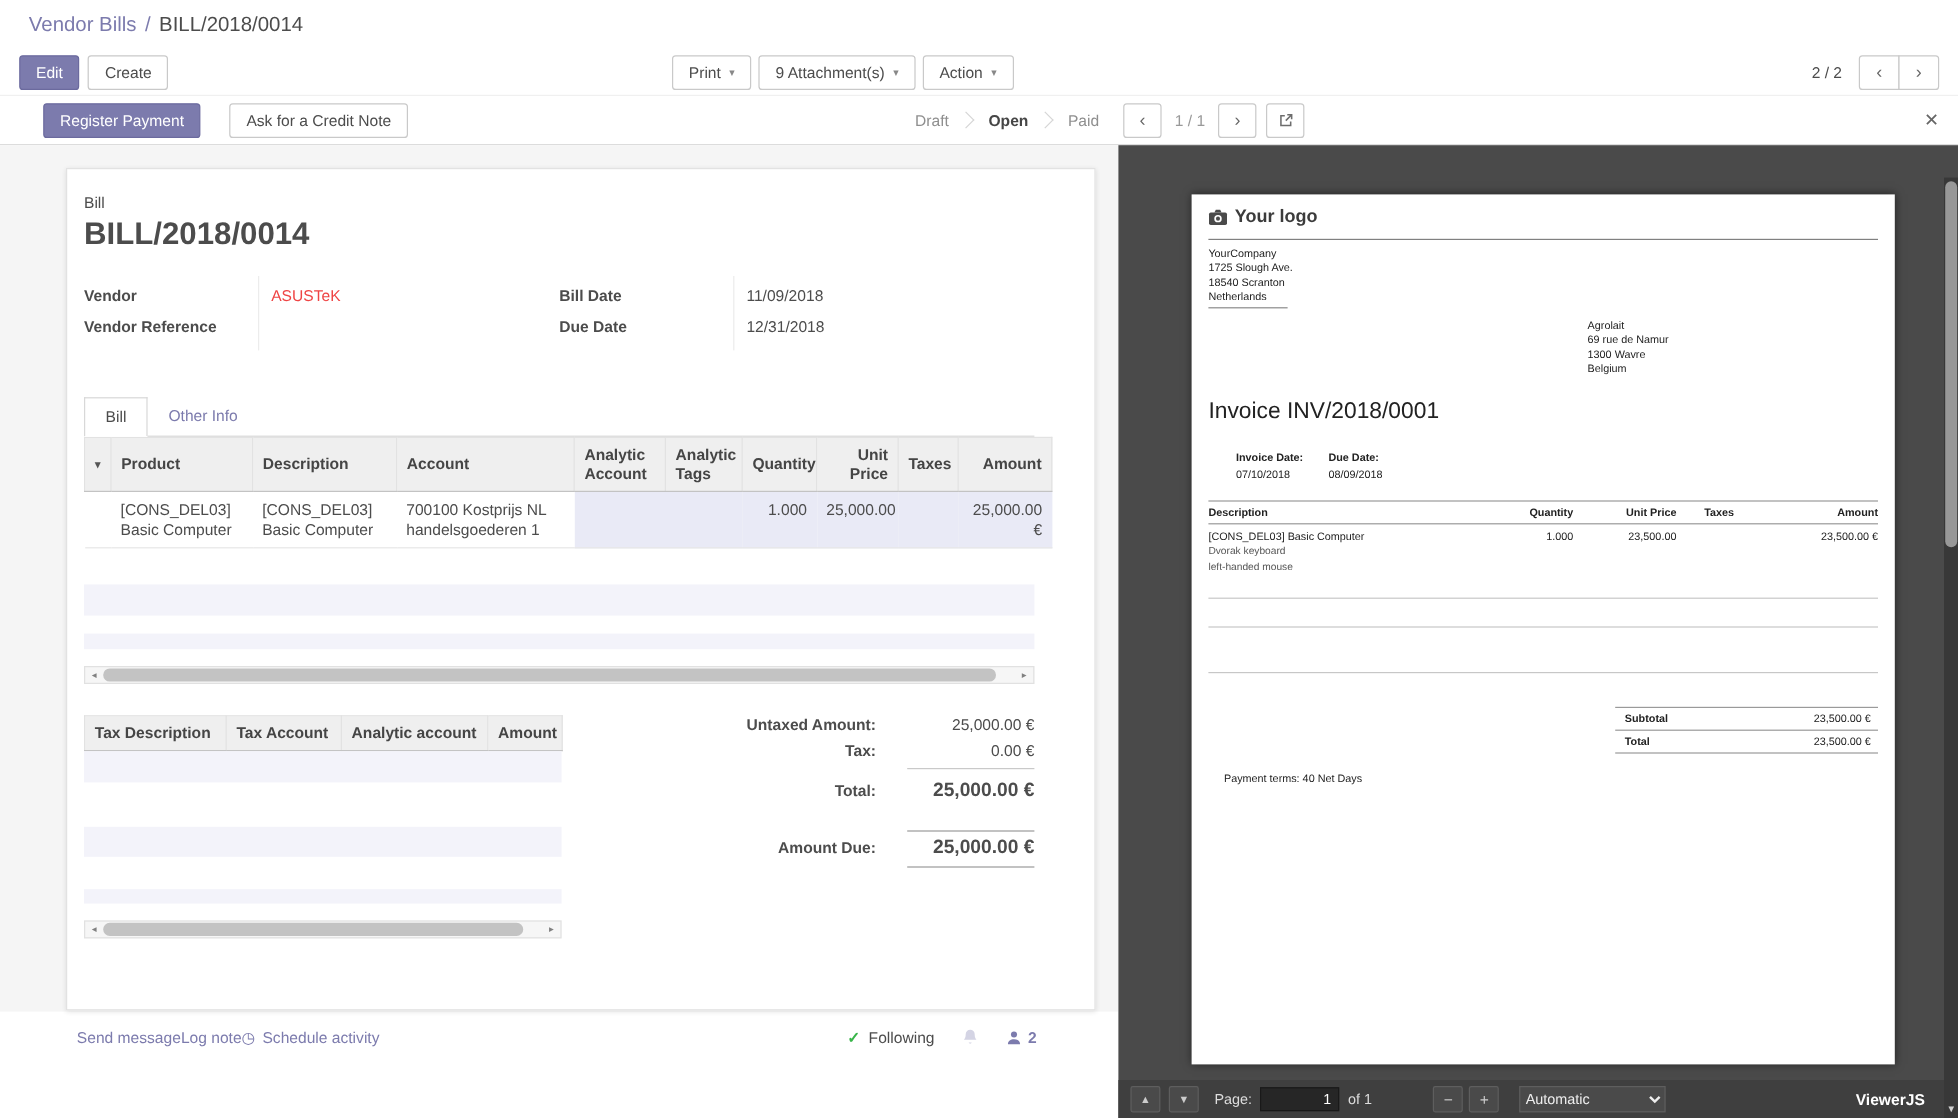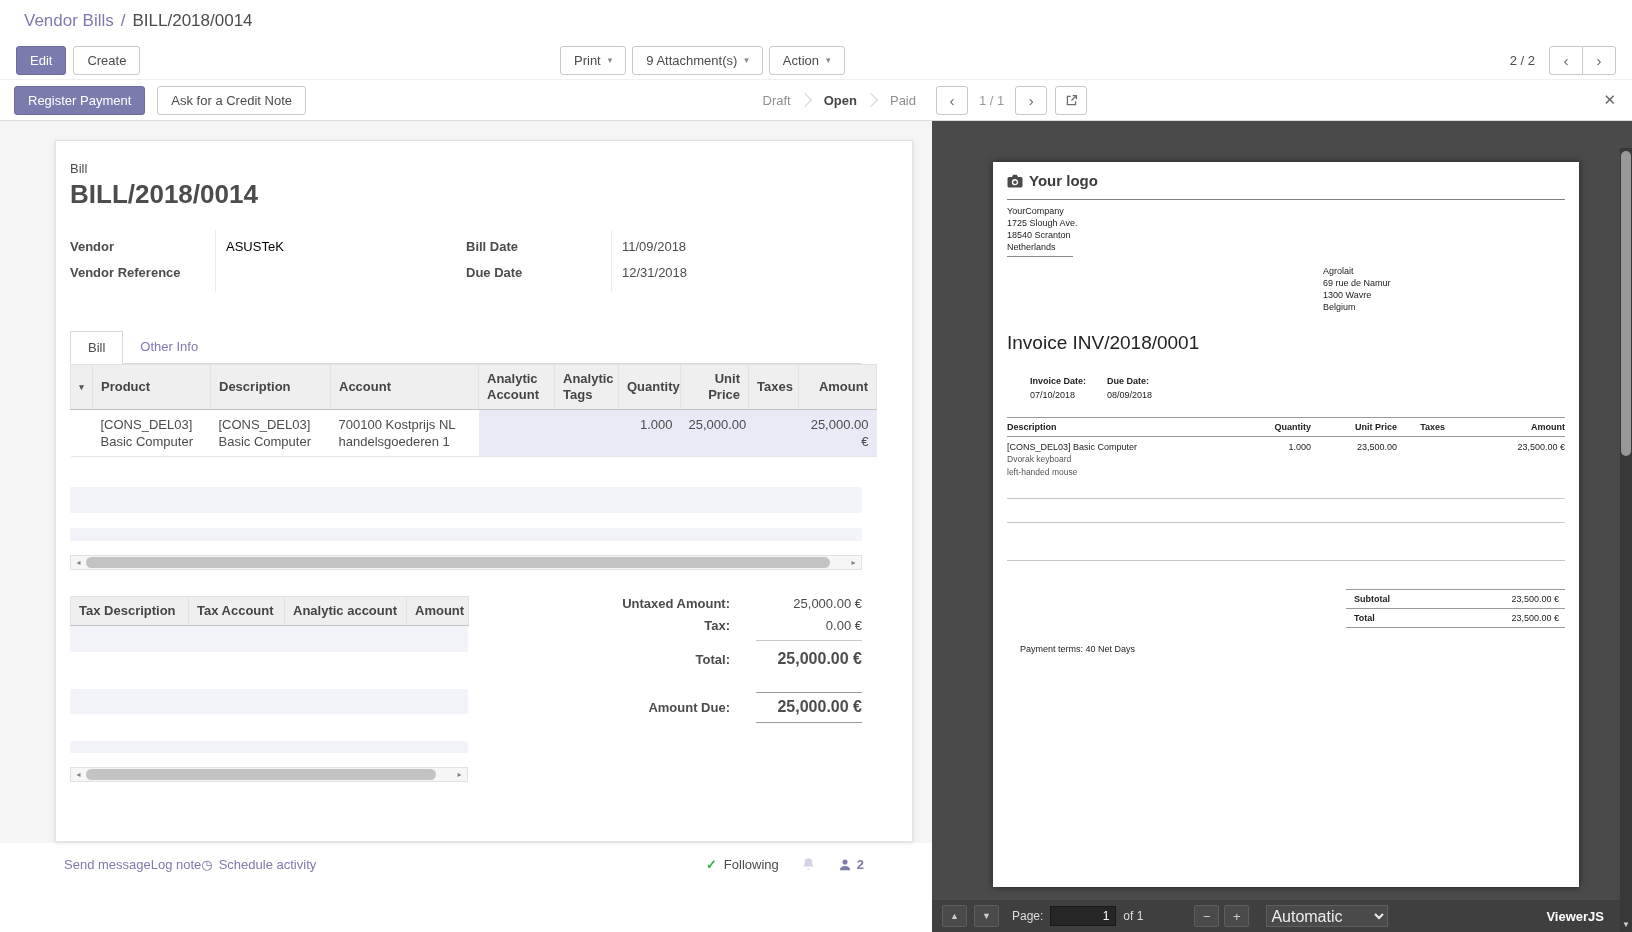--- a/index.html
+++ b/index.html
@@ -22,21 +22,21 @@
   .center-actions { position:absolute; left:560px; top:0; height:100%; display:flex; align-items:center; gap:6px; }
   .nav-pager { position:absolute; right:16px; top:0; height:100%; display:flex; align-items:center; gap:14px; font-size:13px; }
   .btn-group { display:flex; }
   .btn-group .btn { border-radius:0; width:34px; padding:0; }
   .btn-group .btn:first-child { border-radius:3px 0 0 3px; }
   .btn-group .btn:last-child { border-radius:0 3px 3px 0; margin-left:-1px; }
   .chev { font-size:15px; color:#666; line-height:1; }
 
   .status-bar { height:42px; position:relative; display:flex; align-items:center; padding:0 14px; background:#fff;
                 border-top:1px solid #f0f0f0; border-bottom:1px solid #dcdcdc; }
-  .status-left { display:flex; gap:12px; }
+  .status-left { display:flex; gap:24px;margin-left:22px; }
   .status-steps { position:absolute; right:712px; top:0; height:100%; display:flex; align-items:center; font-size:13px; }
   .step { color:#8f8f8f; padding:0 4px; cursor:pointer; }
   .step.active { color:#464646; font-weight:bold; }
   .step-sep { width:10px; height:10px; border-top:1px solid #d5d5d5; border-right:1px solid #d5d5d5;
               transform:rotate(45deg); margin:0 10px 0 5px; }
   .attach-pager { position:absolute; left:936px; top:0; height:100%; display:flex; align-items:center; gap:8px; }
   .attach-count { color:#999; font-size:13px; padding:0 3px; }
   .icon-btn { width:32px; padding:0; }
   .close-btn { position:absolute; right:16px; top:0; height:100%; display:flex; align-items:center;
                background:none; border:none; color:#666; font-size:15px; cursor:pointer; }
@@ -52,21 +52,21 @@
 
   .bill-type { font-size:13px; color:#4c4c4c; margin-top:6px; }
   .bill-name { font-size:26px; font-weight:bold; color:#4c4c4c; margin:3px 0 22px; }
 
   .fields { display:flex; margin-top:23px; position:relative; }
   .fcol { width:50%; position:relative; padding-right:24px; }
   .fcol::before { content:""; position:absolute; left:145px; top:-3px; height:62px; border-left:1px solid #ececec; }
   .frow { display:flex; align-items:center; min-height:26px; font-size:13px; }
   .flabel { width:145px; flex:none; font-weight:bold; color:#4c4c4c; }
   .fvalue { padding-left:11px; color:#4c4c4c; }
-  .fvalue.link { color:#000000; cursor:pointer; }
+  .fvalue.link { color:#ef4444; cursor:pointer; }
 
   .tabs { display:flex; margin-top:46px; border-bottom:1px solid #d8d8d8; }
   .tab { padding:8px 17px; font-size:13px; cursor:pointer; }
   .tab.active { background:#fff; border:1px solid #d8d8d8; border-bottom:1px solid #fff; margin-bottom:-1px; color:#4c4c4c; }
   .tab.inactive { color:#7c7bad; }
 
   table.o-list { width:100%; border-collapse:collapse; table-layout:fixed; }
   .o-list thead th { background:#efefef; font-size:13px; font-weight:bold; color:#454545; padding:6px 8px;
                      border:1px solid #e2e2e2; border-bottom:1px solid #c3c3c3; vertical-align:middle;
                      line-height:16px; text-align:left; }
@@ -144,21 +144,21 @@
 
   .pdf-toolbar { position:absolute; bottom:0; left:0; right:12px; height:32px; background:#3f3f3f;
                  display:flex; align-items:center; padding:0 10px; gap:7px; color:#ddd; font-size:12px; }
   .tb-btn { width:25px; height:22px; display:flex; align-items:center; justify-content:center;
             background:#4a4a4a; border:1px solid #5e5e5e; color:#ccc; font-size:9px; border-radius:2px; cursor:pointer; }
   .tb-label { margin-left:6px; }
   .page-input { width:66px; height:20px; background:#262626; border:1px solid #191919; color:#fff;
                 text-align:right; padding:0 6px; font-size:12px; font-family:inherit; }
   .zoom-group { margin-left:44px; display:flex; gap:5px; }
   .zoom-select { margin-left:10px; width:122px; height:22px; background:#4a4a4a; color:#eee;
-                 border:1px solid #5e5e5e; font-size:16px; font-family:inherit; }
+                 border:1px solid #5e5e5e; font-size:12px; font-family:inherit; }
   .viewerjs-brand { margin-left:auto; font-weight:bold; color:#fff; font-size:13px; padding-right:6px; }
 
   .pdf-scrollbar { position:absolute; top:27px; right:0; bottom:0; width:12px; background:#383838; }
   .sb-thumb { position:absolute; top:3px; left:1px; width:10px; height:305px; background:#989898; border-radius:5px; cursor:pointer; }
   .sb-down { position:absolute; bottom:3px; left:0; width:12px; text-align:center; color:#cfcfcf; font-size:8px; cursor:pointer; }
 </style>
 </head>
 <body>
 
 <div class="breadcrumb-bar">

